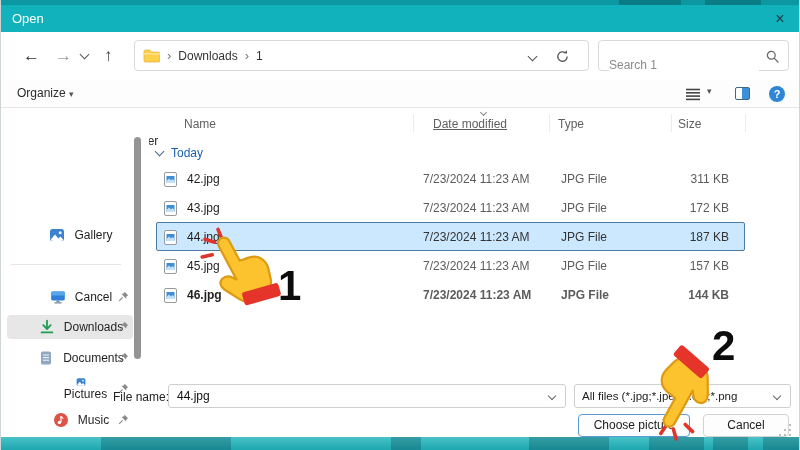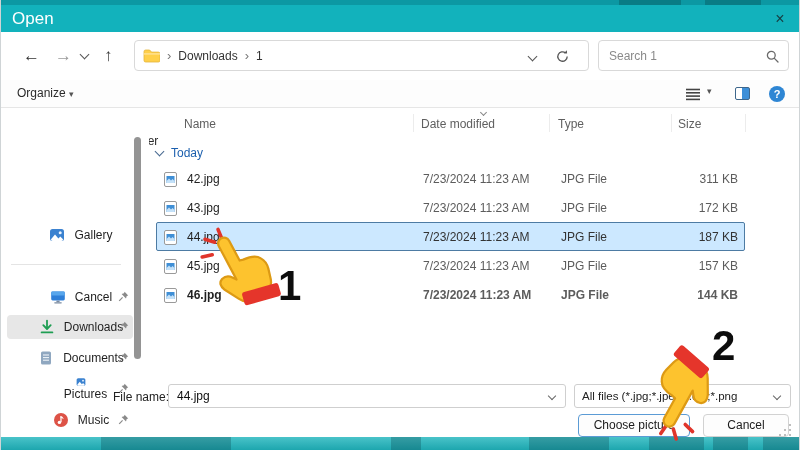--- a/index.html
+++ b/index.html
@@ -4,34 +4,34 @@
 <style>
   * { margin:0; padding:0; box-sizing:border-box; }
   html,body { width:800px; height:450px; }
   body { font-family:"Liberation Sans","DejaVu Sans",sans-serif; font-size:12px; color:#333; }
   .win { position:relative; width:800px; height:450px; background:#fff; overflow:hidden; border-left:1px solid #cfd4d6; border-right:1px solid #cfd4d6; }
 
   
   .tstrip { position:absolute; left:0; top:0; width:800px; height:5px; background:#0c98a3; }
   .tseg { position:absolute; top:0; height:5px; background:rgba(0,0,0,0.18); }
   .titlebar { position:absolute; left:0; top:5px; width:800px; height:27px; background:#12b2bc; display:flex; align-items:center; }
-  .title { color:#fff; font-size:17px; padding-left:11px; }
+  .title { color:#fff; font-size:13px; padding-left:11px; }
   .close { position:absolute; right:10px; top:3px; width:22px; height:22px; color:#173d41; font-size:16px; text-align:center; line-height:21px; cursor:pointer; }
 
   
   .navrow { position:absolute; left:0; top:32px; width:800px; height:48px; background:#fff; }
   .navbtn { position:absolute; top:12px; font-size:17px; color:#3a3a3a; line-height:24px; }
   .chev { display:inline-block; width:7px; height:7px; border-right:1.5px solid #555; border-bottom:1.5px solid #555; transform:rotate(45deg); }
   .addrbar { position:absolute; left:133px; top:8px; width:455px; height:31px; border:1px solid #d9d9d9; border-radius:4px; background:#fff; display:flex; align-items:center; padding:0 8px; }
   .crumbsep { color:#777; margin:0 7px; font-size:13px; }
   .crumb { color:#333; }
   .addr-right { position:absolute; right:52px; top:12px; }
   .refresh { position:absolute; right:18px; top:8px; }
   .searchbox { position:absolute; left:597px; top:8px; width:191px; height:31px; border:1px solid #d9d9d9; border-radius:4px; background:#fff; }
-  .searchbox input { position:absolute; left:10px; top:1px; width:150px; height:27px; border:none; outline:none; font:12px "Liberation Sans",sans-serif; color:#444; }
+  .searchbox input { position:absolute; left:10px; top:10px; width:150px; height:27px; border:none; outline:none; font:12px "Liberation Sans",sans-serif; color:#444; }
   .searchbox input::placeholder { color:#8a8a8a; }
   .search-ic { position:absolute; right:9px; top:9px; }
 
   
   .toolbar { position:absolute; left:0; top:80px; width:800px; height:28px; background:#fdfdfd; border-bottom:1px solid #e6e6e6; }
   .tb-item { position:absolute; top:6px; color:#2b2b2b; }
   .caret { color:#555; font-size:9px; }
   .views-ic { position:absolute; left:684px; top:8px; }
   .views-caret { position:absolute; left:706px; top:6px; }
   .pane-ic { position:absolute; left:734px; top:7px; width:15px; height:13px; border:1.5px solid #3e678c; border-radius:2px; background:linear-gradient(to right,#fff 50%,#3d8fd8 50%); }
@@ -55,21 +55,21 @@
   
   .group { position:absolute; left:155px; top:146px; color:#1b5fae; display:flex; align-items:center; }
   .group .gchev { border-color:#46688f; margin-right:8px; margin-top:-3px; }
   .frow { position:absolute; left:155px; width:589px; height:29px; border:1px solid transparent; border-radius:2px; cursor:pointer; }
   .frow.sel { background:#cce8ff; border-color:#4d7ba3; }
   .frow span { position:absolute; top:7px; }
   .ficon { left:7px; top:7px; }
   .fname { left:30px; color:#1f1f1f; }
   .fdate { left:266px; color:#5c5c5c;text-align:center; }
   .ftype { left:404px; color:#5c5c5c; }
-  .fsize { right:6px; color:#5c5c5c; text-align:right; }
+  .fsize { right:15px; color:#5c5c5c; text-align:right; }
 
   
   .fnlabel { position:absolute; left:112px; top:390px; color:#222; }
   .fninput { position:absolute; left:167px; top:384px; width:398px; height:24px; border:1px solid #cfcfcf; border-radius:3px; background:#fff; }
   .fninput input { position:absolute; left:8px; top:1px; width:360px; height:20px; border:none; outline:none; font:12px "Liberation Sans",sans-serif; color:#111; }
   .fninput .chev, .ftselect .chev { position:absolute; right:10px; top:8px; width:6px; height:6px; border-color:#666; }
   .ftselect { position:absolute; left:573px; top:384px; width:217px; height:24px; border:1px solid #cfcfcf; border-radius:3px; background:#fff; overflow:hidden; }
   .ftselect .val { position:absolute; left:7px; top:5px; width:186px; white-space:nowrap; overflow:hidden; color:#222; font-size:11.5px; }
   .btn { position:absolute; top:414px; height:23px; border-radius:4px; background:#fdfdfd; text-align:center; line-height:21px; color:#1b1b1b; cursor:pointer; }
   .btn-choose { left:577px; width:112px; border:1px solid #5b9bd5; }
@@ -251,21 +251,21 @@
         <path d="M6.6 0.8 L10.2 4.4 L8.7 5 L8 7.4 L3.6 3 L6 2.3 Z" fill="#8a8a8a"></path>
         <line x1="4.6" y1="6.4" x2="1.2" y2="9.8" stroke="#8a8a8a" stroke-width="1.2"></line>
       </svg>
     </div>
   </div>
   <div class="sscroll"></div>
 
   <div class="lheader">
     <span class="hcell" style="left:33px;">Name</span>
     <span class="sortchev"></span>
-    <span class="hcell" style="left:270px;">Date modified</span>
+    <span class="hcell" style="left:282px;text-decoration:underline;">Date modified</span>
     <span class="hcell" style="left:407px;text-align:right;">Type</span>
     <span class="hcell" style="left:527px;">Size</span>
     <span class="hsep" style="left:262px;"></span>
     <span class="hsep" style="left:398px;"></span>
     <span class="hsep" style="left:520px;"></span>
     <span class="hsep" style="left:594px;"></span>
   </div>
 
   <div class="group">
     <span class="chev gchev"></span>

